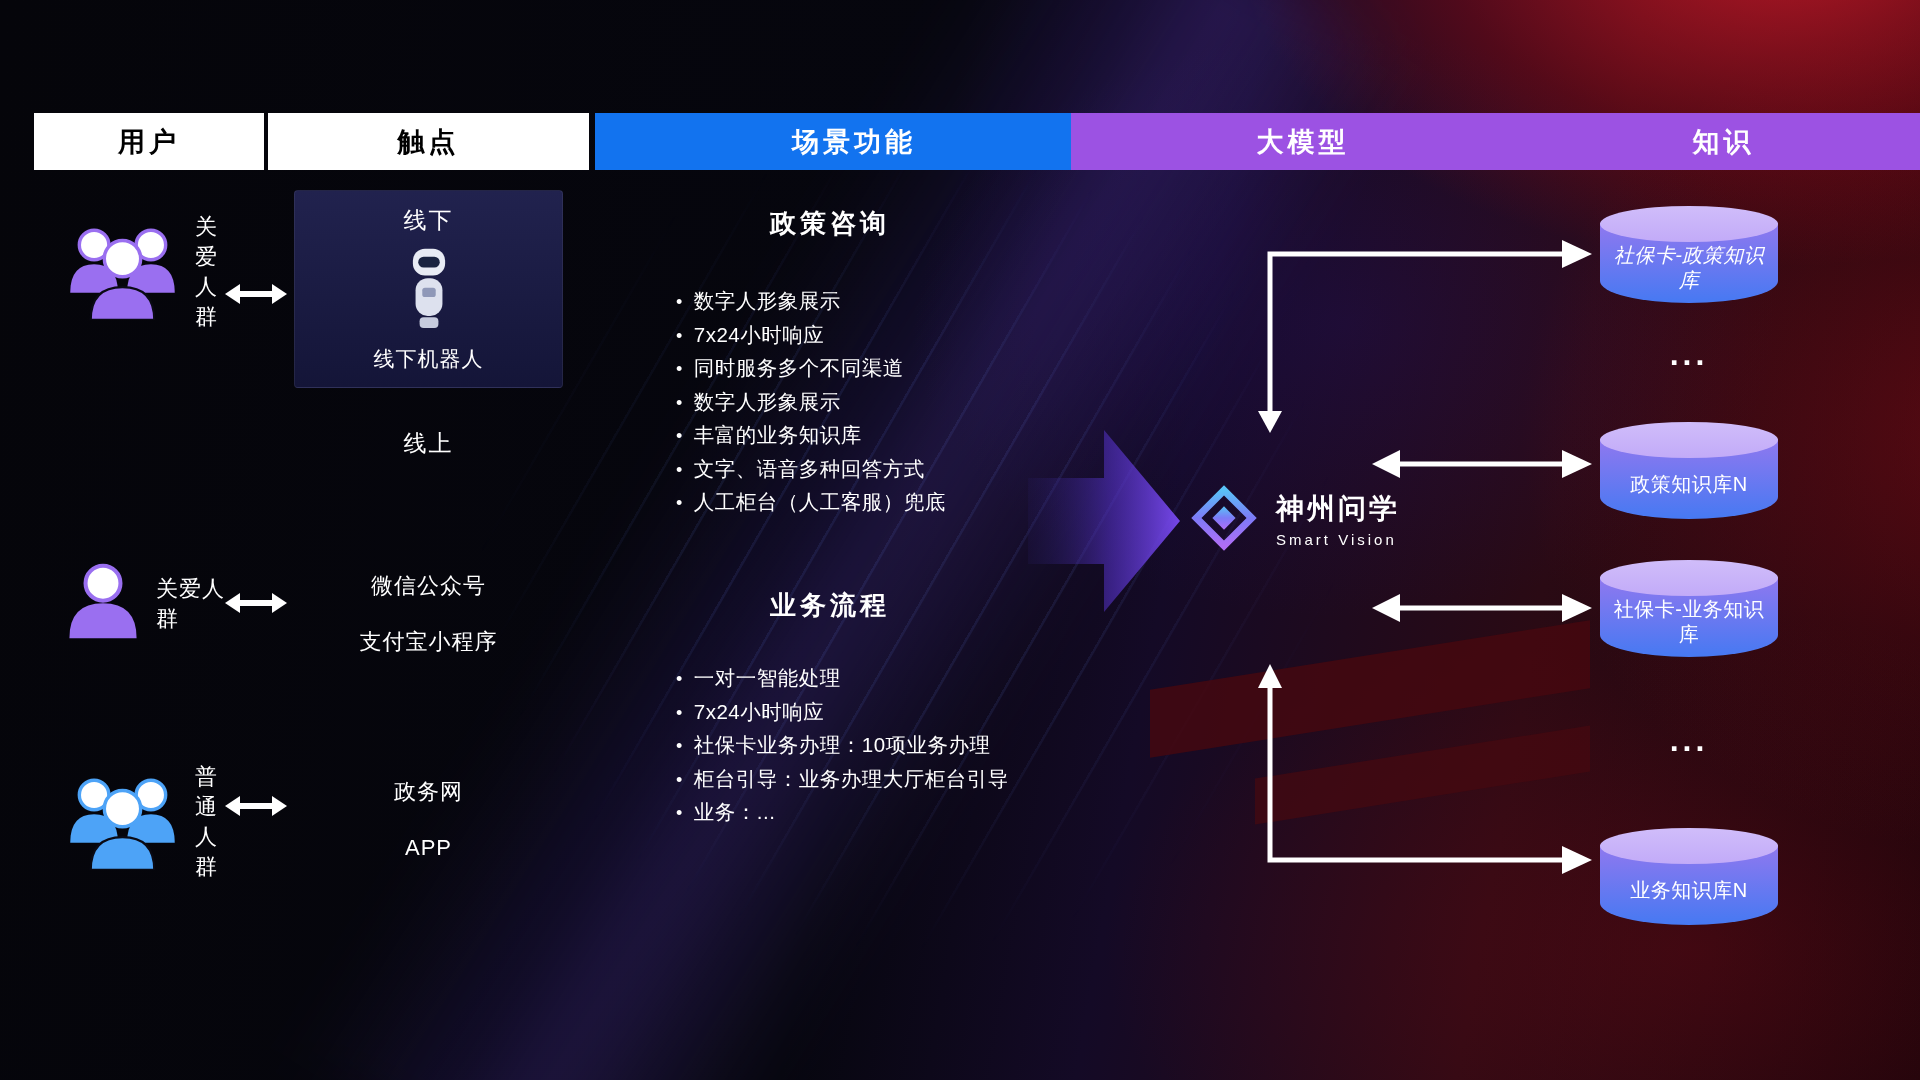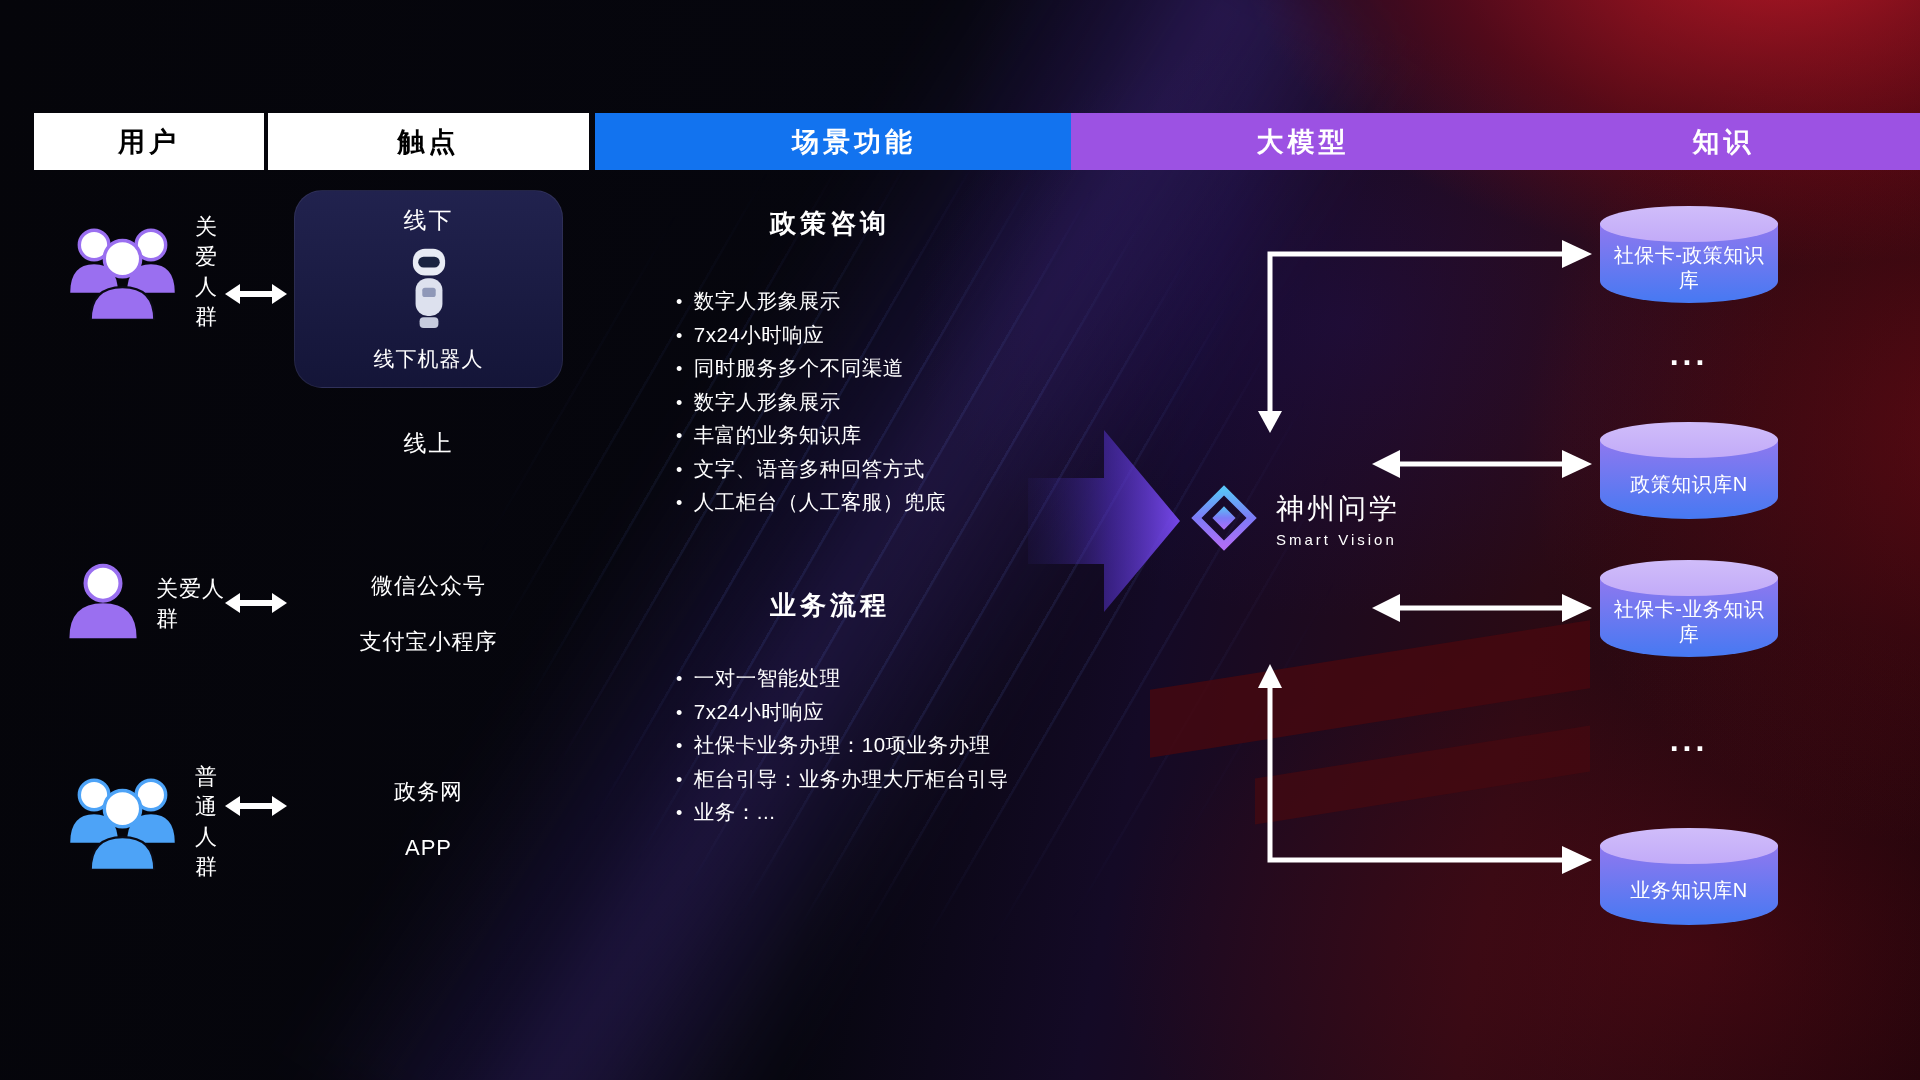--- a/index.html
+++ b/index.html
@@ -51,21 +51,21 @@
   .hdr.h4{ left:1478px; width:491px; }
 
   
   .figure{ position:absolute; width:175px; display:flex; flex-direction:row; align-items:center; gap:10px; }
   .figure .label{ color:#fff; font-size:22px; letter-spacing:1px; }
   .dbl-arrow{ position:absolute; width:62px; height:26px; }
 
   
   .tp-card{
     position:absolute; left:294px; top:190px; width:269px; height:198px;
-    border-radius:28px; background:linear-gradient(180deg,#21224e,#141538);
+    border-radius:4px; background:linear-gradient(180deg,#21224e,#141538);
     border:1px solid rgba(255,255,255,.07);
     display:flex; flex-direction:column; align-items:center; justify-content:space-between;
     padding:14px 10px; color:#fff;
   }
   .tp-card .tp-title{ font-size:23px; letter-spacing:2px; }
   .tp-card .tp-caption{ font-size:21px; letter-spacing:1px; }
   .tp-text{ position:absolute; left:294px; width:269px; text-align:center; color:#fff; }
   .tp-text.big{ font-size:23px; letter-spacing:2px; }
   .tp-text.item{ font-size:22px; letter-spacing:1px; }
 
@@ -77,21 +77,21 @@
   .sc-list li::before{ content:"•"; margin-right:11px; font-size:18px; }
   .sc1 .sc-list{ margin-top:44px; }
   .sc2 .sc-list{ margin-top:39px; }
 
   
   .big-arrow{ position:absolute; left:1028px; top:430px; width:152px; height:182px; }
 
   
   .logo-diamond{ position:absolute; left:1188px; top:482px; width:72px; height:72px; }
   .logo-text{ position:absolute; left:1276px; top:490px; color:#fff; }
-  .logo-text .name{ font-size:28px; font-weight:400; letter-spacing:3px; }
+  .logo-text .name{ font-size:28px; font-weight:700; letter-spacing:3px; }
   .logo-text .sub{ font-size:15px; letter-spacing:3px; margin-top:3px; }
 
   
   .db{ position:absolute; left:1600px; width:178px; }
   .db-top{ height:36px; border-radius:50%;
     background:linear-gradient(180deg,#d0bdfa,var(--db-top,#c2abf8));
     position:relative; z-index:2; }
   .db-body{ margin-top:-19px; height:80px;
     background:linear-gradient(180deg,var(--db-from,#9078ef),var(--db-to,#4679f2));
     border-radius:0 0 89px 89px / 0 0 22px 22px;
@@ -255,21 +255,21 @@
       </defs>
       <rect x="16" y="16" width="38" height="38" transform="rotate(45 35 35)" fill="none" stroke="url(#logoGrad)" stroke-width="7"></rect>
       <rect x="27" y="27" width="16" height="16" transform="rotate(45 35 35)" fill="url(#logoGrad)"></rect>
     </svg>
   </span>
   <div class="logo-text">
     <div class="name">神州问学</div>
     <div class="sub">Smart Vision</div>
   </div>
 
-  <div class="db" style="top:206px;">
+  <div class="db" style="top:206px;font-style:italic;">
     <div class="db-top"></div>
     <div class="db-body">
         <span>社保卡-政策知识库</span>
       </div>
   </div>
   <div class="dots" style="top:336px;">...</div>
   <div class="db" style="top:422px;">
     <div class="db-top"></div>
     <div class="db-body">
         <span>政策知识库N</span>

